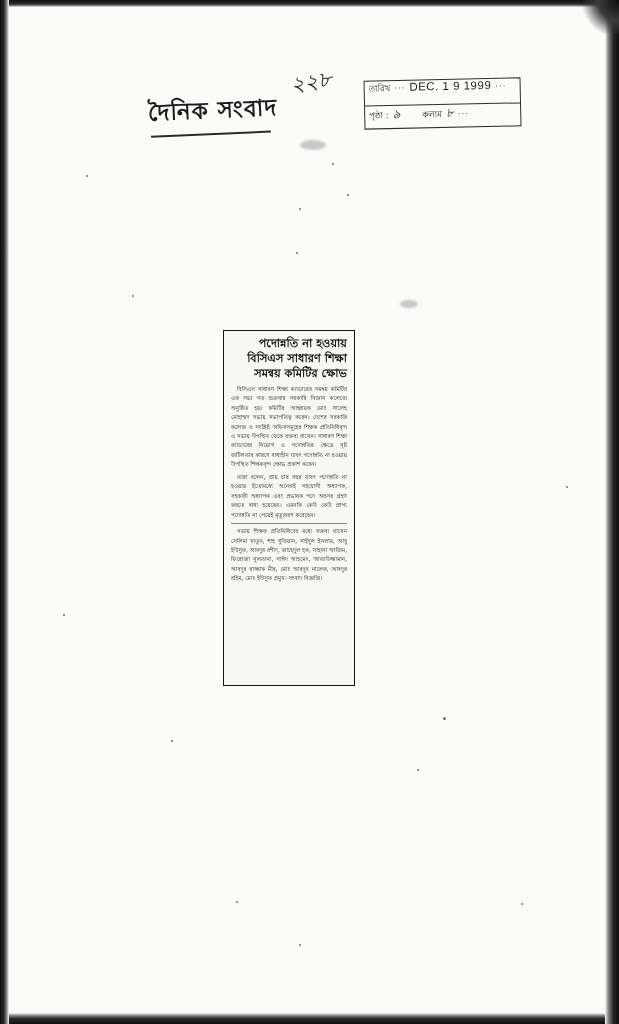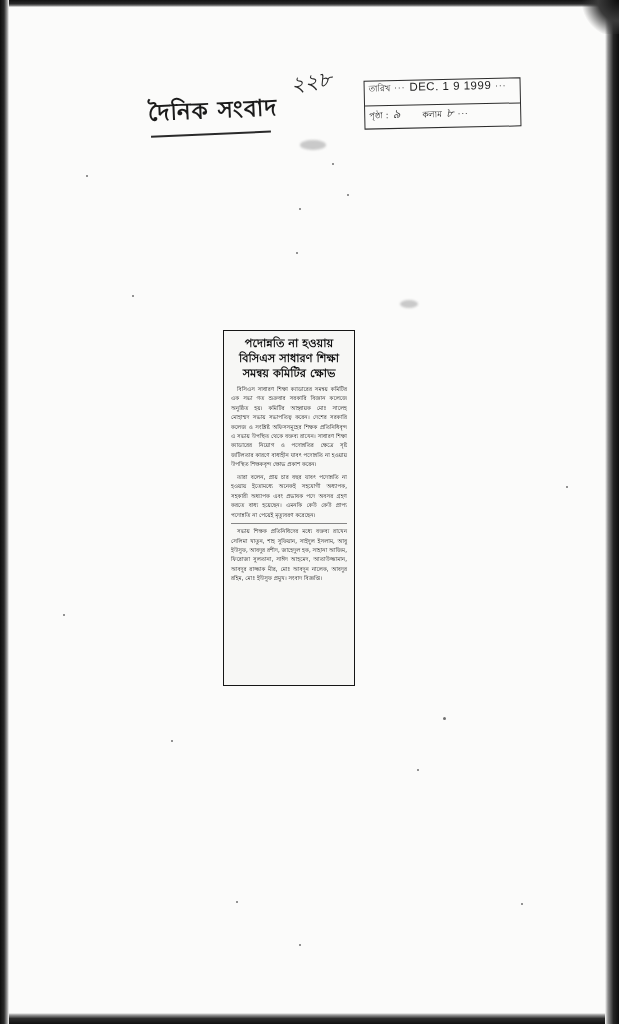--- a/index.html
+++ b/index.html
@@ -124,21 +124,21 @@
     border: 1.3px solid #161616;
     box-sizing: border-box;
     padding: 6px 7px 5px 7px;
     color: #111;
   }
   .clip-head {
     font-family: "DejaVu Sans", sans-serif;
     font-weight: bold;
     font-size: 11.3px;
     line-height: 1.32;
-    text-align: center;
+    text-align: right;
     letter-spacing: 0px;
     margin-bottom: 3px;
     color: #0d0d0d;
   }
   .clip-head div { white-space: nowrap; }
   .clip-body {
     font-family: "DejaVu Sans", sans-serif;
     font-size: 5.5px;
     line-height: 1.72;
     text-align: justify;

